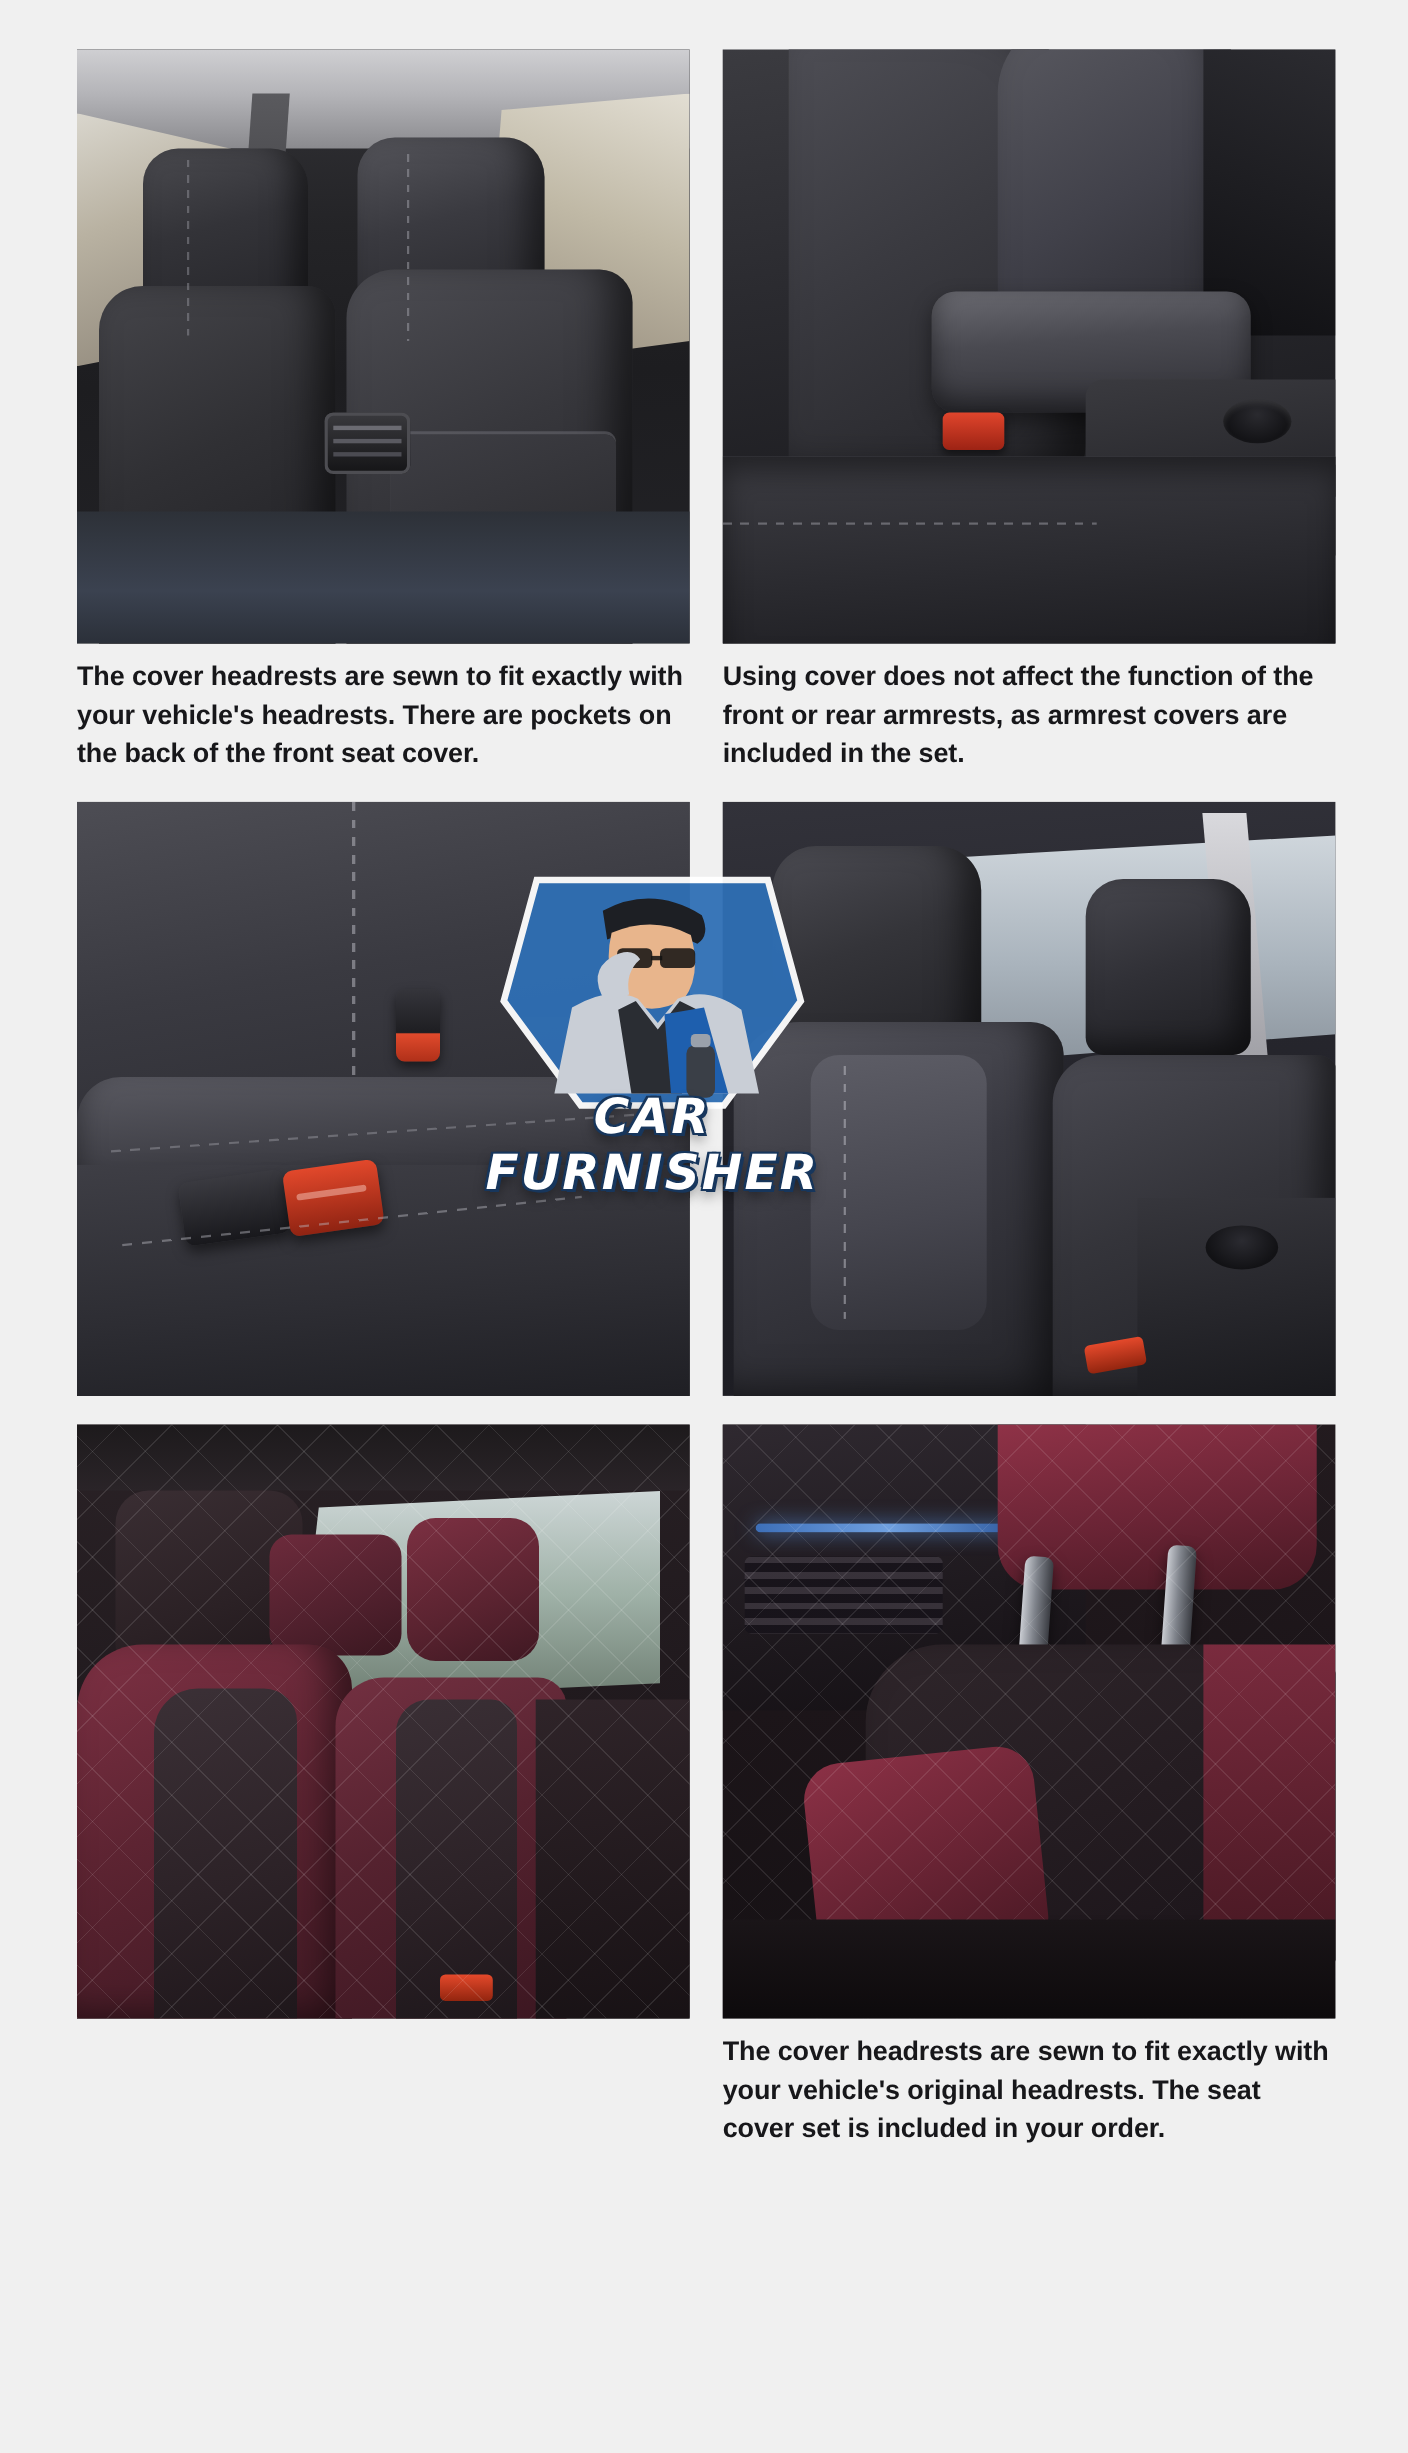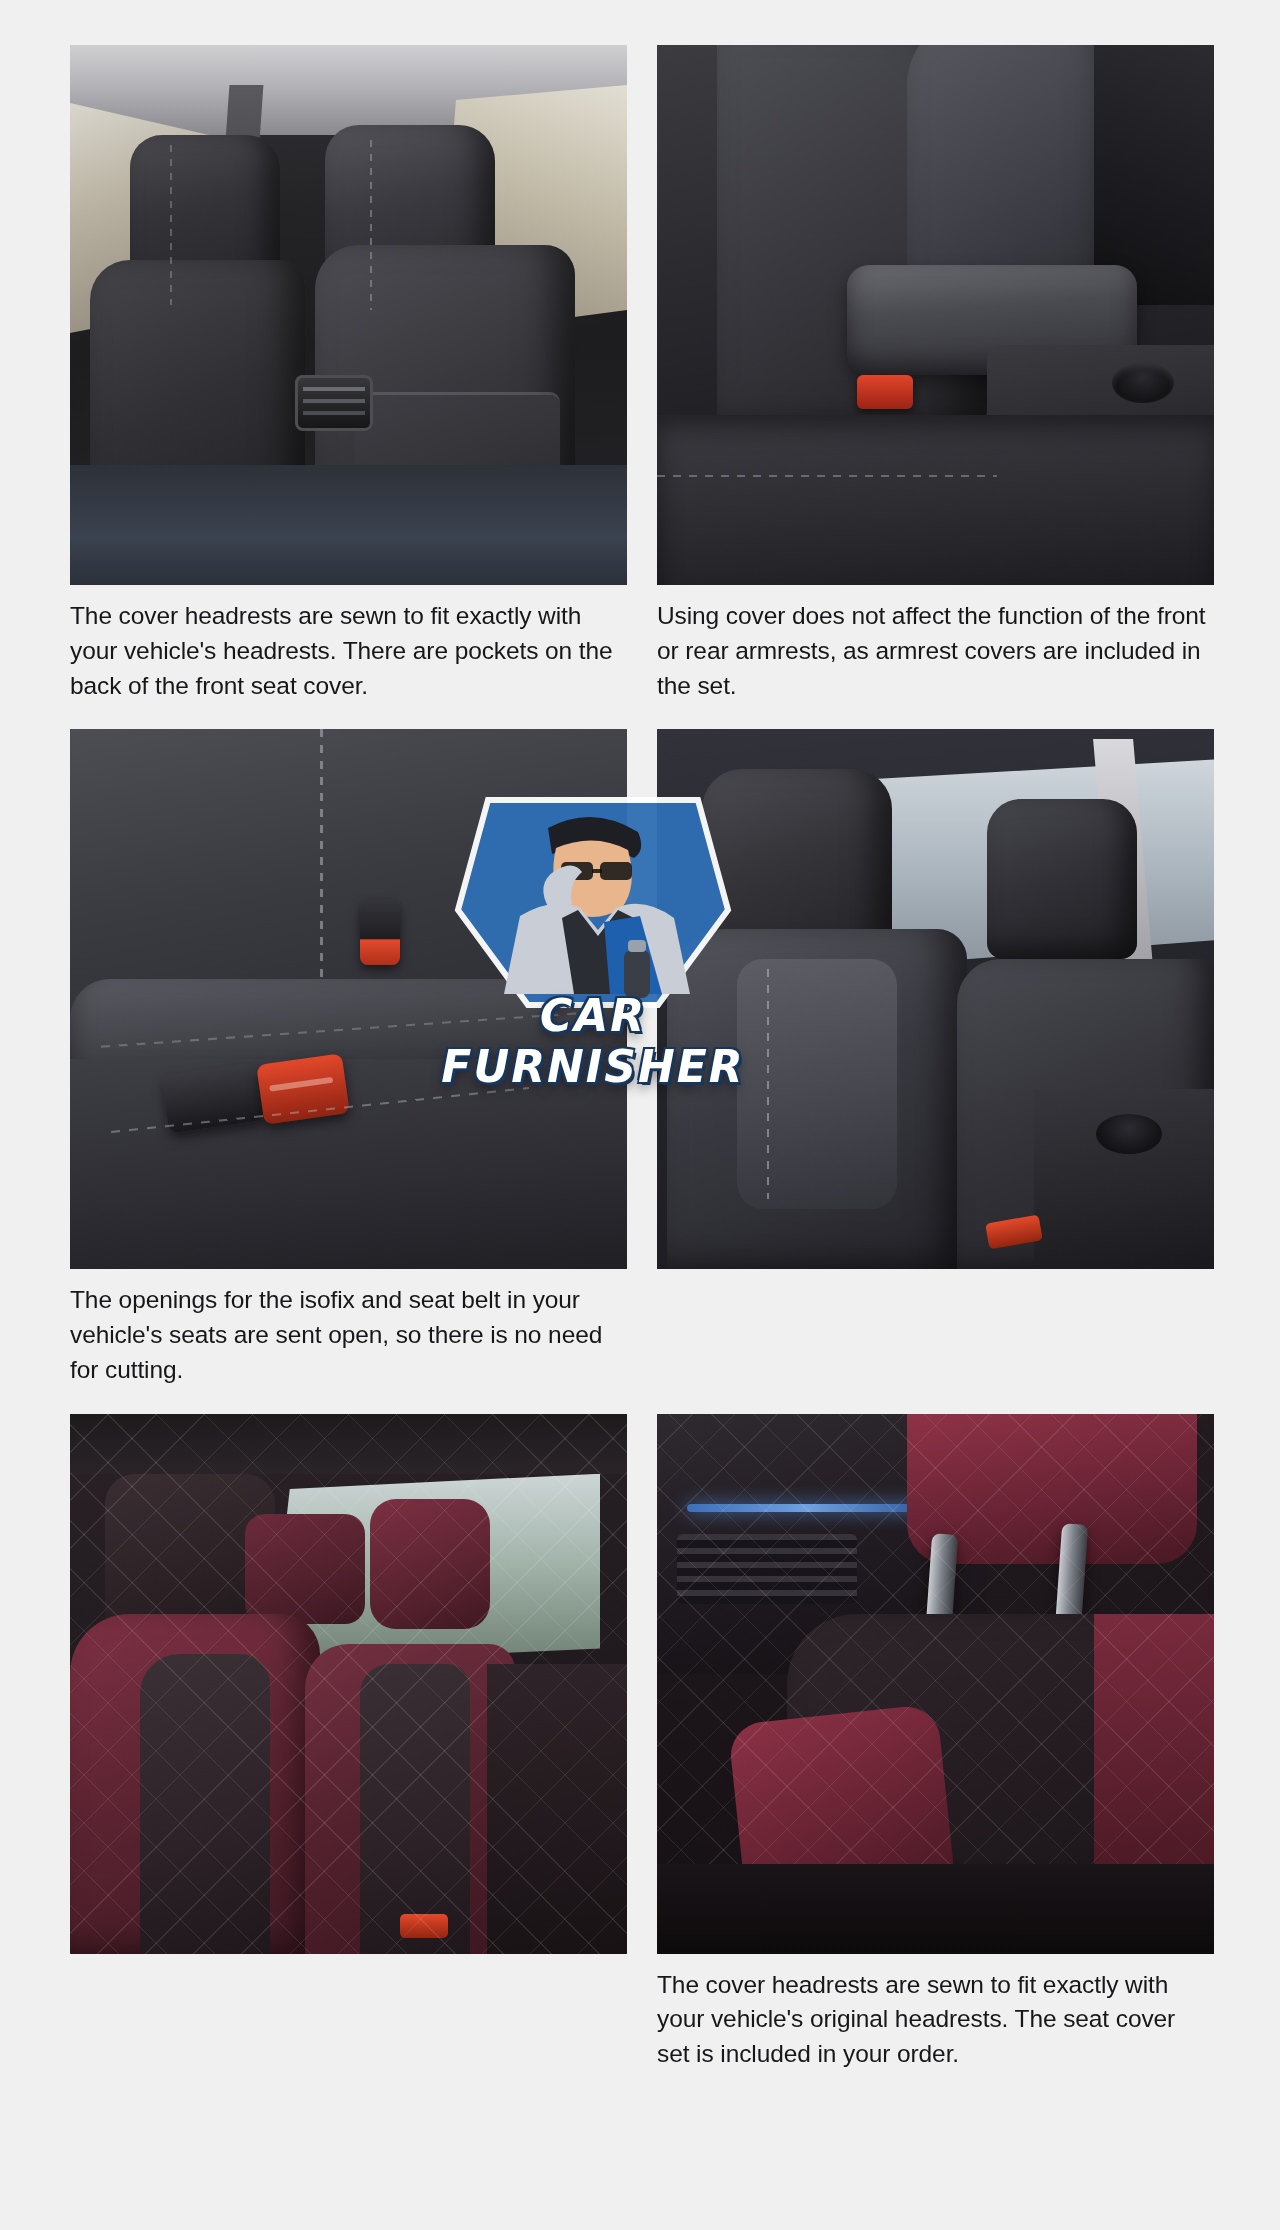--- a/index.html
+++ b/index.html
@@ -36,21 +36,21 @@
     width: 100%;
     height: 540px;
     overflow: hidden;
     background: #2a2a2c;
   }
   .caption {
     margin-top: 14px;
     font-size: 24.5px;
     line-height: 1.42;
     color: #17171a;
-    font-weight: normal;
+    font-weight: bold;
     letter-spacing: -0.1px;
     padding-right: 6px;
   }
   
   .pA {
     background:
       linear-gradient(178deg, #3a3a3e 0%, #2e2e32 12%, #242427 30%, #1d1d20 55%, #232327 100%);
   }
   .pA .roof {
     position: absolute; left: 0; top: 0; width: 100%; height: 90px;
@@ -492,21 +492,20 @@
         <div class="benchback"></div>
         <div class="divider"></div>
         <div class="bolster"></div>
         <div class="cushion"></div>
         <div class="stitchB"></div>
         <div class="beltclipA"></div>
         <div class="buckle1"></div>
         <div class="buckle2"></div>
         <div class="stitchA"></div>
       </div>
-      <div class="caption">The openings for the isofix and seat belt in your vehicle's seats are sent open, so there is no need for cutting.</div>
     </div>
 
     <div class="cell">
       <div class="photo pD">
         <div class="sky"></div>
         <div class="pillar"></div>
         <div class="hr"></div>
         <div class="hr2"></div>
         <div class="seat"></div>
         <div class="suede"></div>

